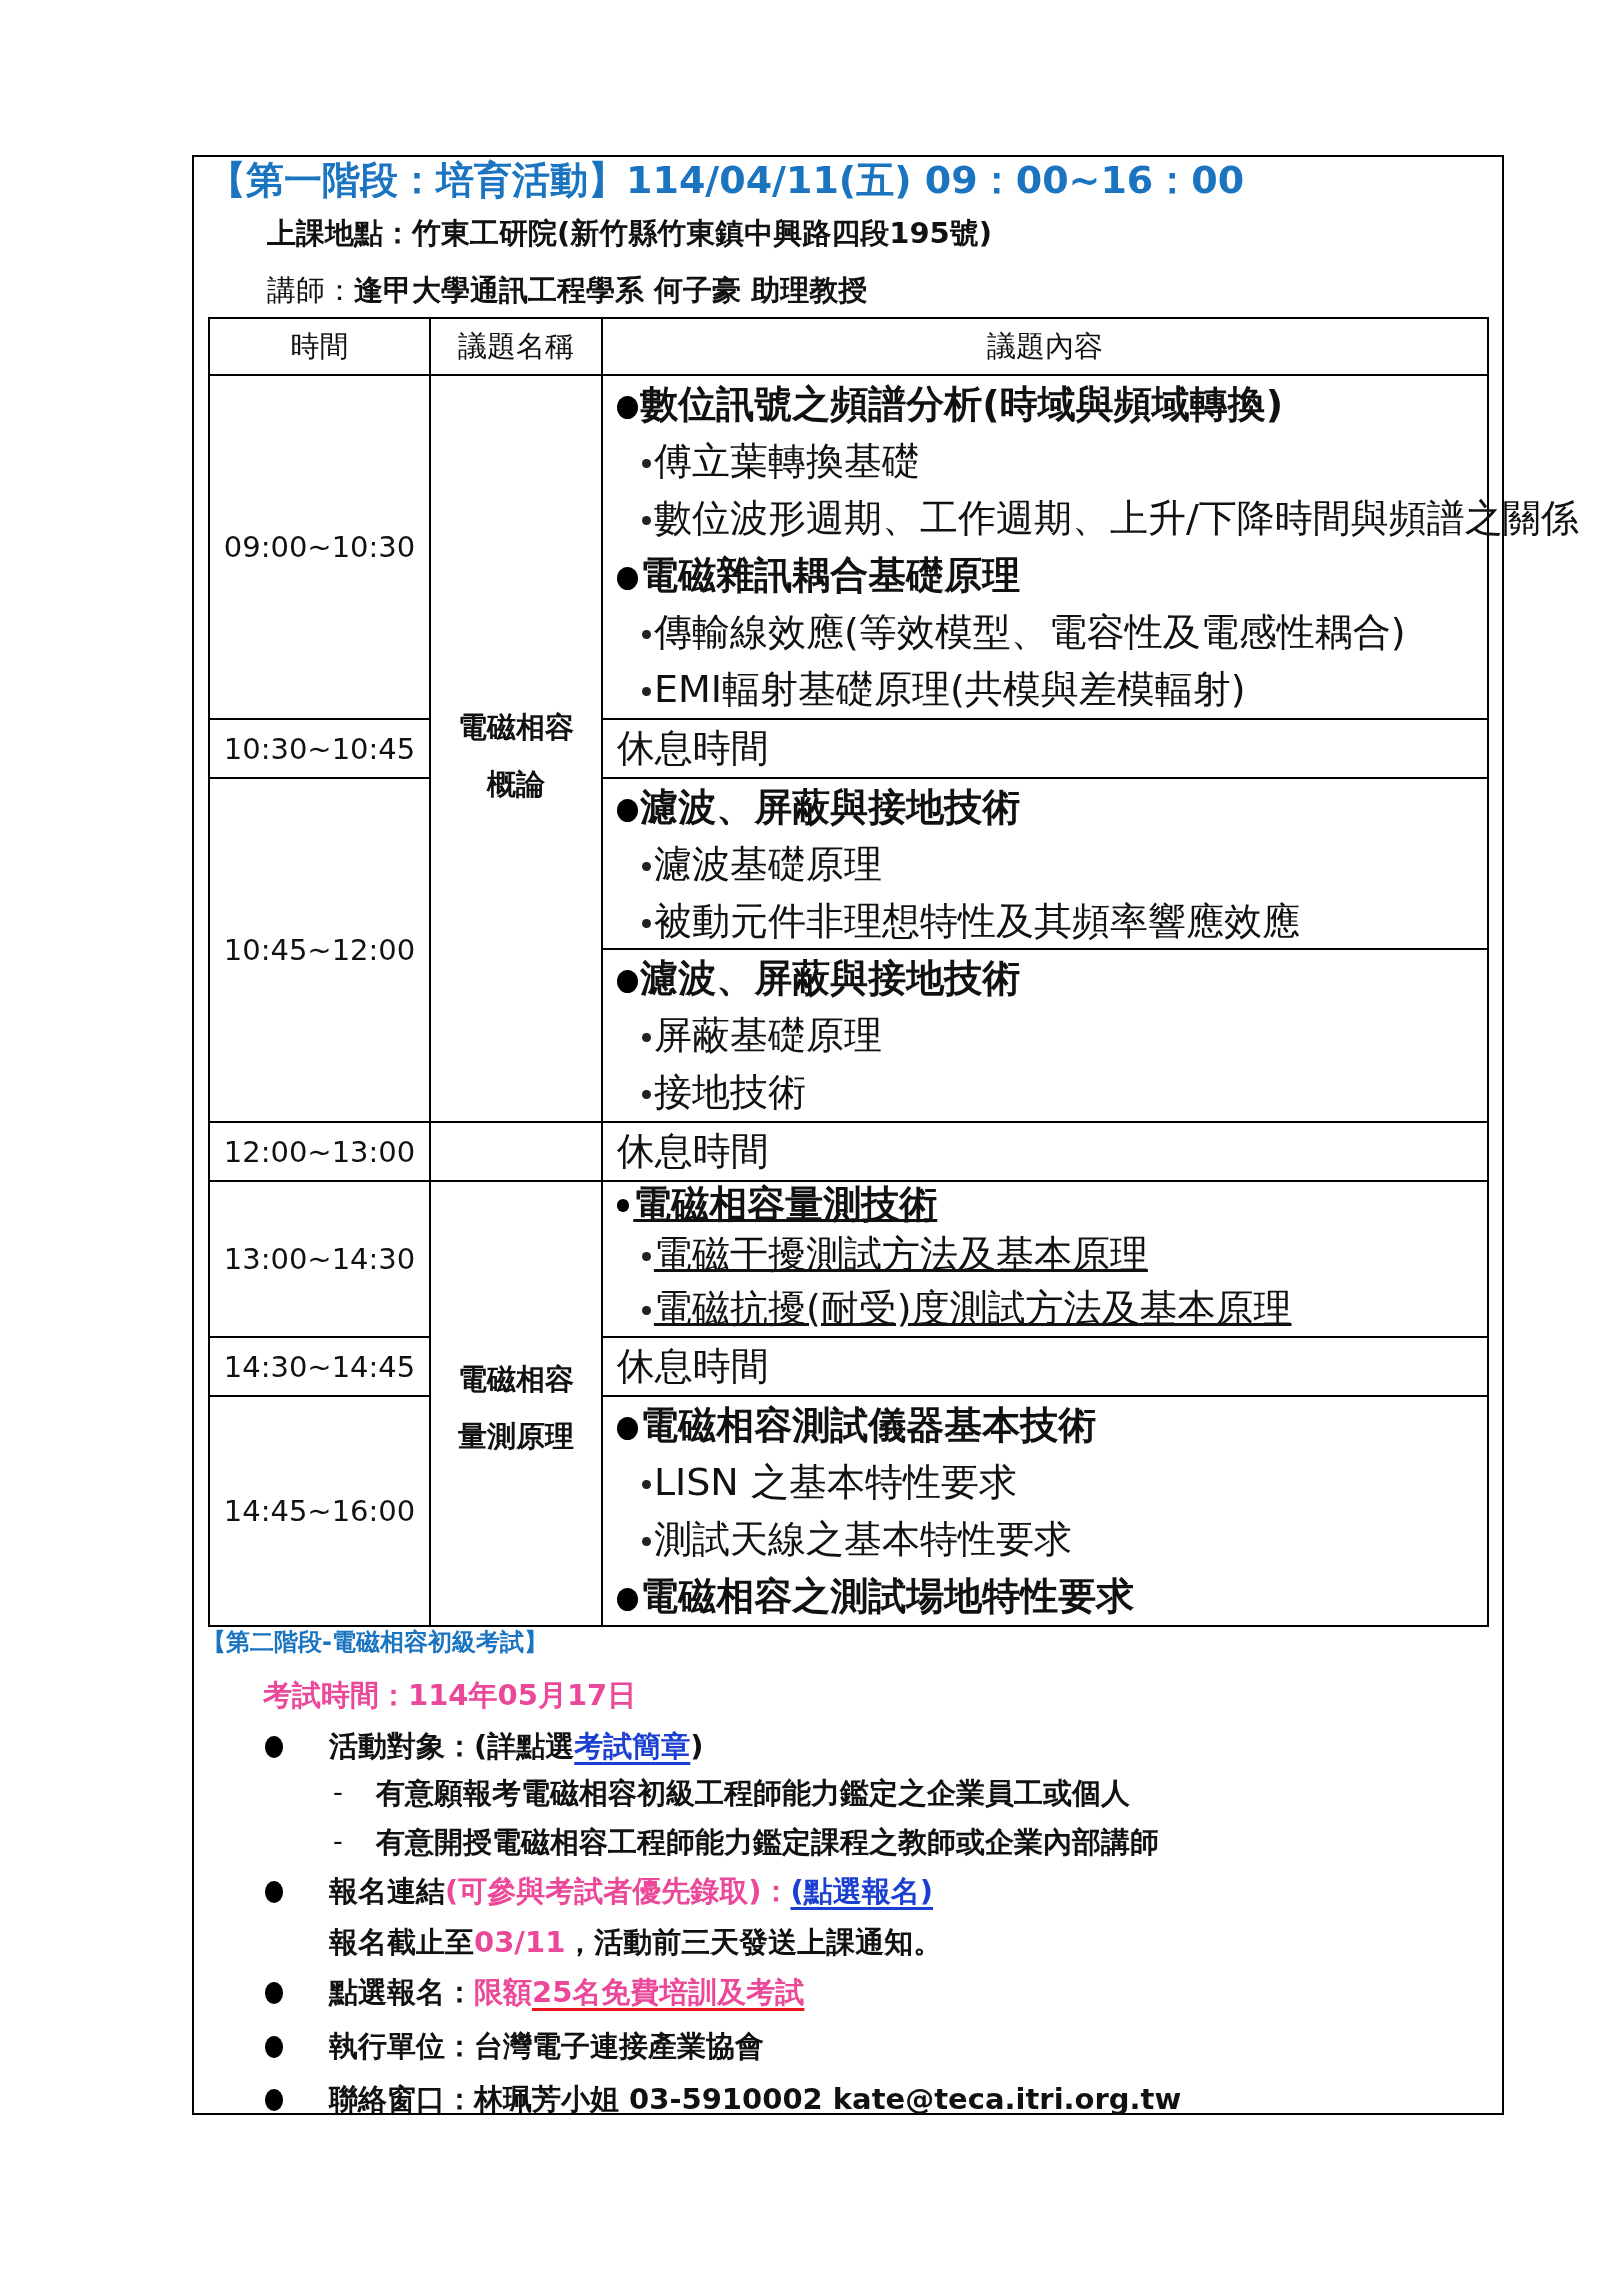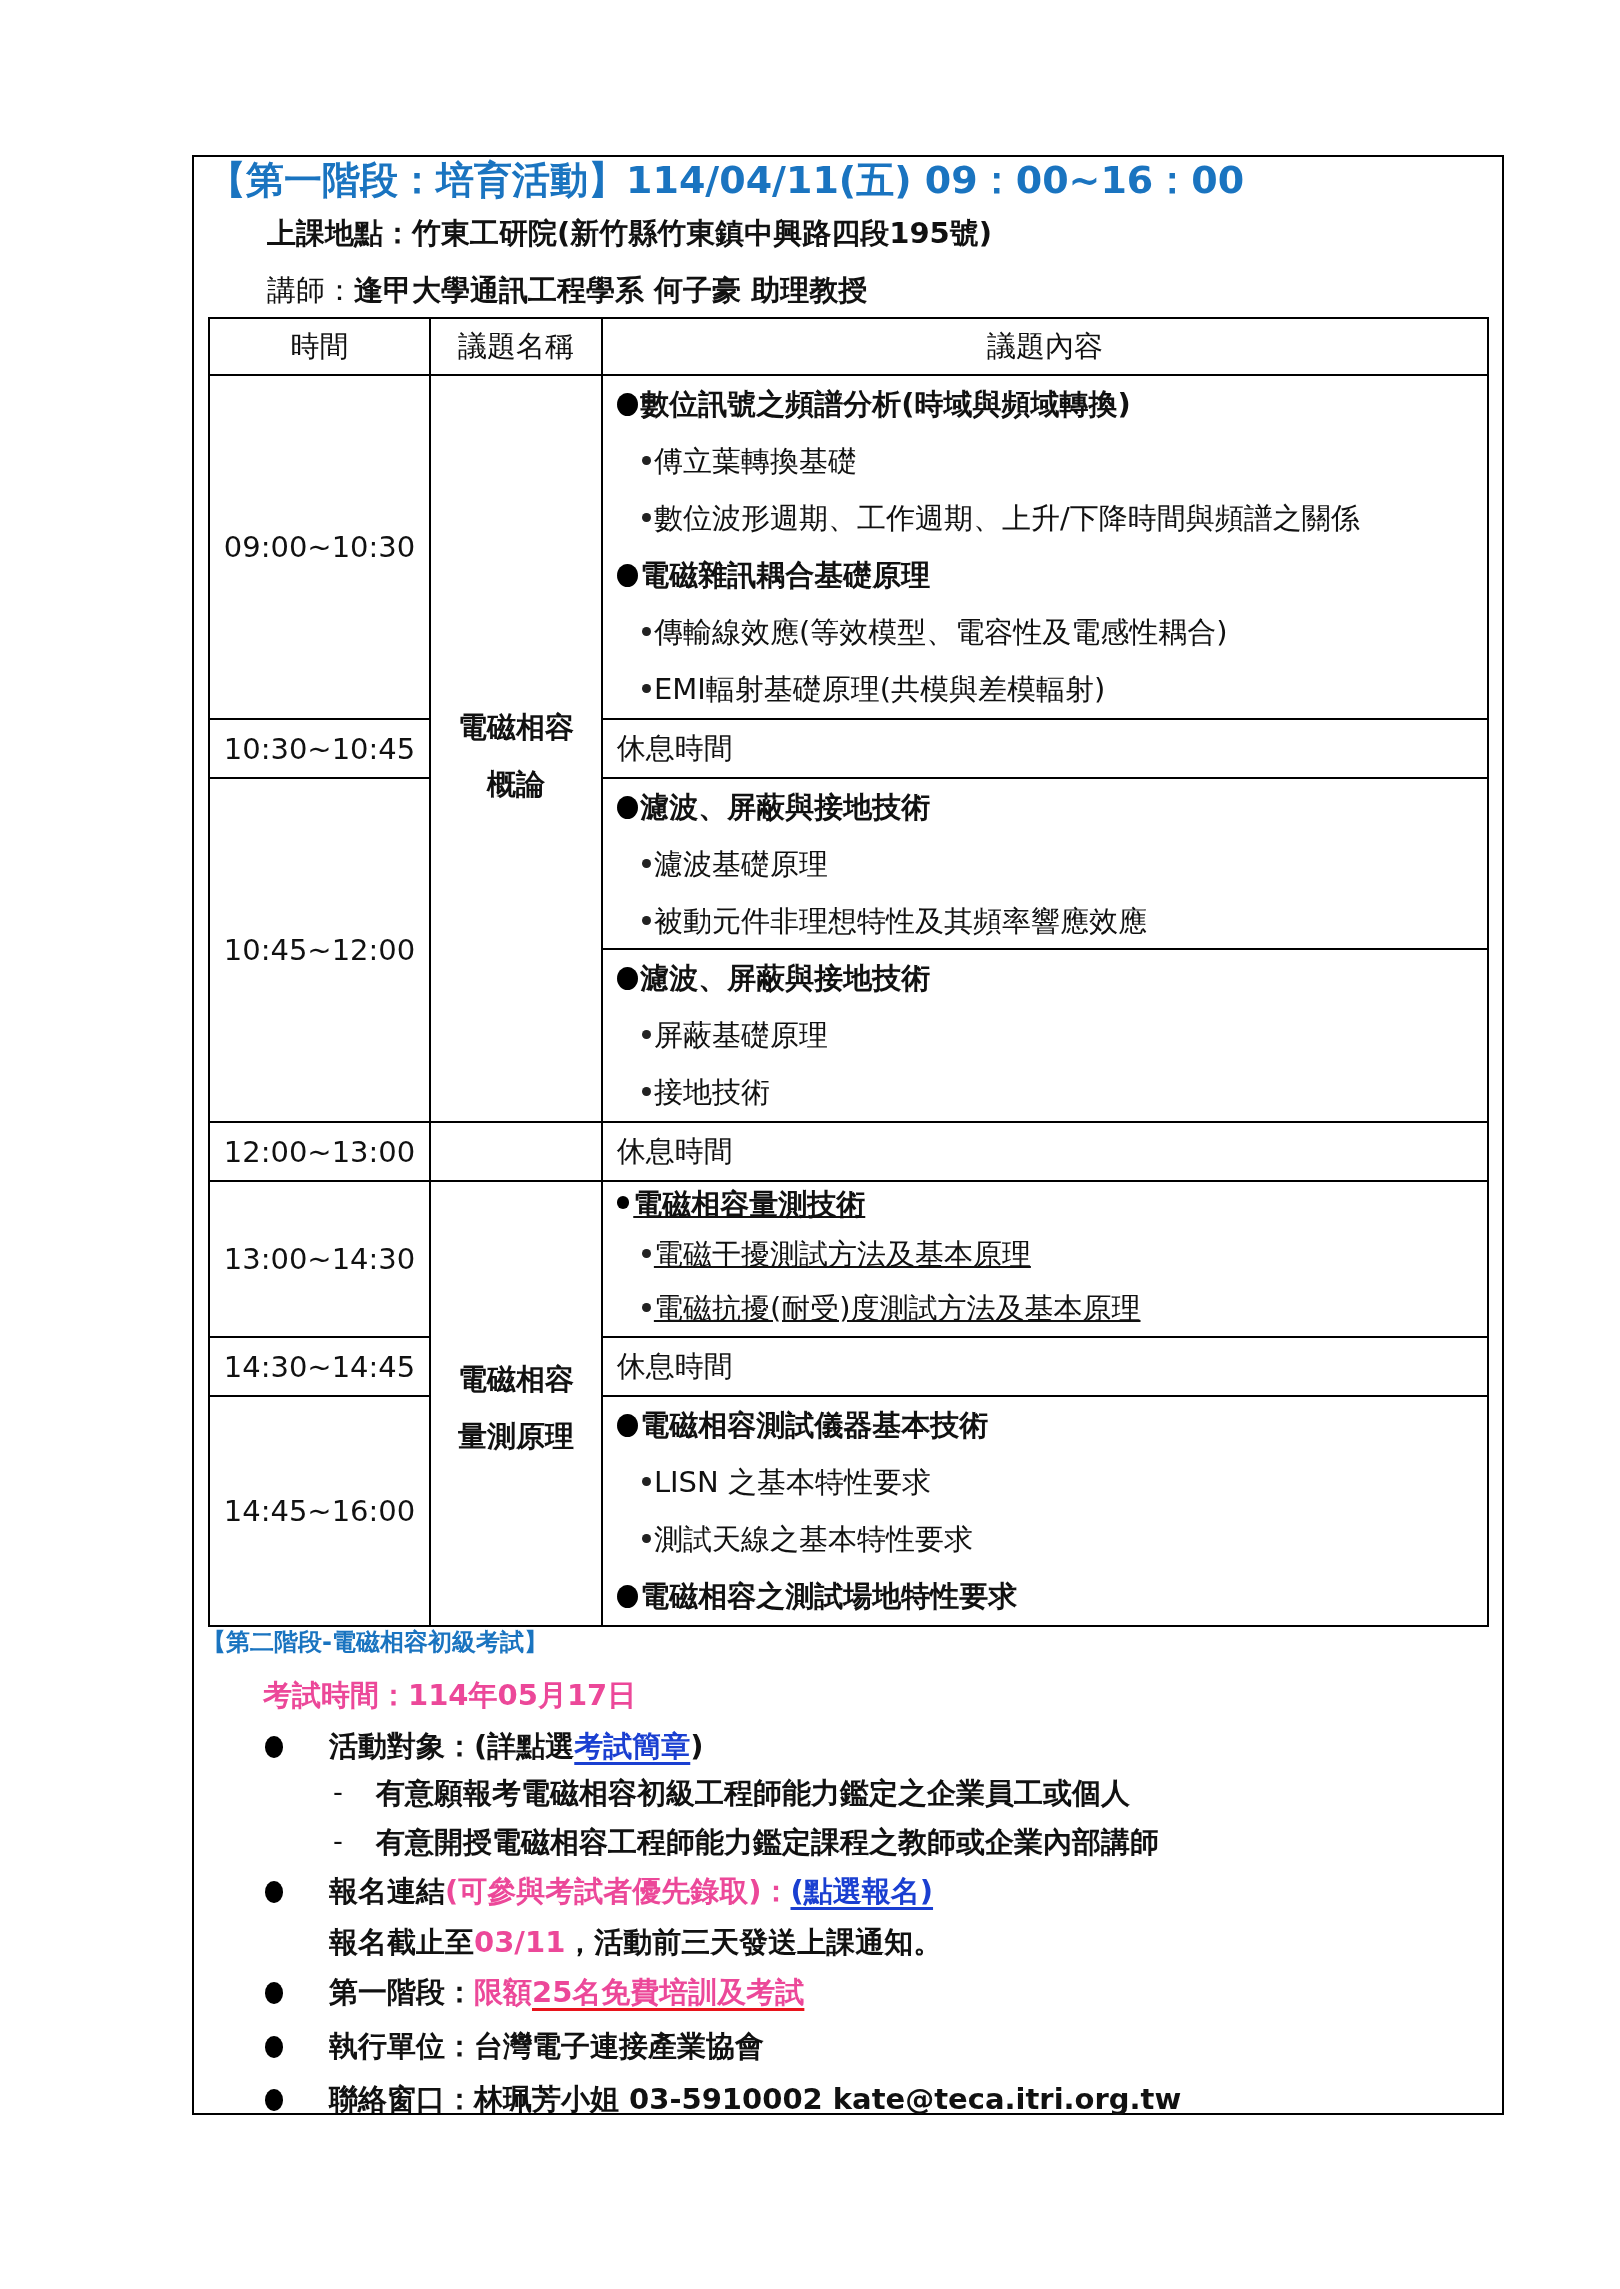--- a/index.html
+++ b/index.html
@@ -14,21 +14,21 @@
   .u-red { text-decoration: underline; text-decoration-color: #e8141c; text-decoration-thickness: 2.9px; text-underline-offset: 5.9px; }
   .bold { font-weight: bold; }
 
   table.sched { position: absolute; left: 208px; top: 317px; width: 1278px;
                 border-collapse: collapse; table-layout: fixed; }
   table.sched td, table.sched th { border: 2.9px solid #000; padding: 0; vertical-align: middle; }
   table.sched th { font-weight: normal; font-size: 29px; height: 55px; text-align: center; }
   td.time { text-align: center; font-size: 29px; }
   td.topic { text-align: center; font-size: 29px; font-weight: bold; line-height: 57px; margin-left: 21px; }
   td.content { padding-left: 13.7px !important; }
-  .c-line { height: 57px; line-height: 57px; font-size: 29px; white-space: nowrap; }
+  .c-line { height: 57px; line-height: 57px; font-size: 38px; white-space: nowrap; }
   .c-main { font-weight: bold; }
   .c-sub { padding-left: 25.5px; }
   .dot-big { display: inline-block; width: 21.6px; height: 23.5px; border-radius: 50%; background: #000; vertical-align: -2px; margin-right: 2px; }
   .dot-sm { display: inline-block; width: 8.8px; height: 8.8px; border-radius: 50%; background: #222; vertical-align: 5.9px; margin-right: 2.9px; }
   .dot-md { display: inline-block; width: 12.7px; height: 12.7px; border-radius: 50%; background: #000; vertical-align: 4.9px; margin-right: 3.9px; }
 
   .bullet { position: absolute; width: 17.6px; height: 21.6px; border-radius: 50%; background: #000; }
   .dash { position: absolute; font-size: 27.4px; }
 </style>
 </head>
@@ -152,21 +152,21 @@
 <div class="bullet" style="left:265px; top:1881px;"></div>
 <div class="line bold" style="left:329px; top:1872px;">
   <span>報名連結</span><span class="red">(可參與考試者優先錄取)：</span><a class="link-blue">(點選報名)</a>
 </div>
 <div class="line bold" style="left:329px; top:1923px;">
   <span>報名截止至</span><span class="red">03/11</span><span>，活動前三天發送上課通知。</span>
 </div>
 
 <div class="bullet" style="left:265px; top:1982px;"></div>
 <div class="line bold" style="left:329px; top:1973px;">
-  <span>第一階段：</span><span class="red">限額</span><span class="red u-red">25名免費培訓及考試</span>
+  <span>點選報名：</span><span class="red">限額</span><span class="red u-red">25名免費培訓及考試</span>
 </div>
 
 <div class="bullet" style="left:265px; top:2036px;"></div>
 <div class="line bold" style="left:329px; top:2027px;">
   <span>執行單位：</span><span>台灣電子連接產業協會</span>
 </div>
 
 <div class="bullet" style="left:265px; top:2089px;"></div>
 <div class="line bold" style="left:329px; top:2080px;">
   <span>聯絡窗口：</span><span>林珮芳小姐  03-5910002  kate@teca.itri.org.tw</span>

